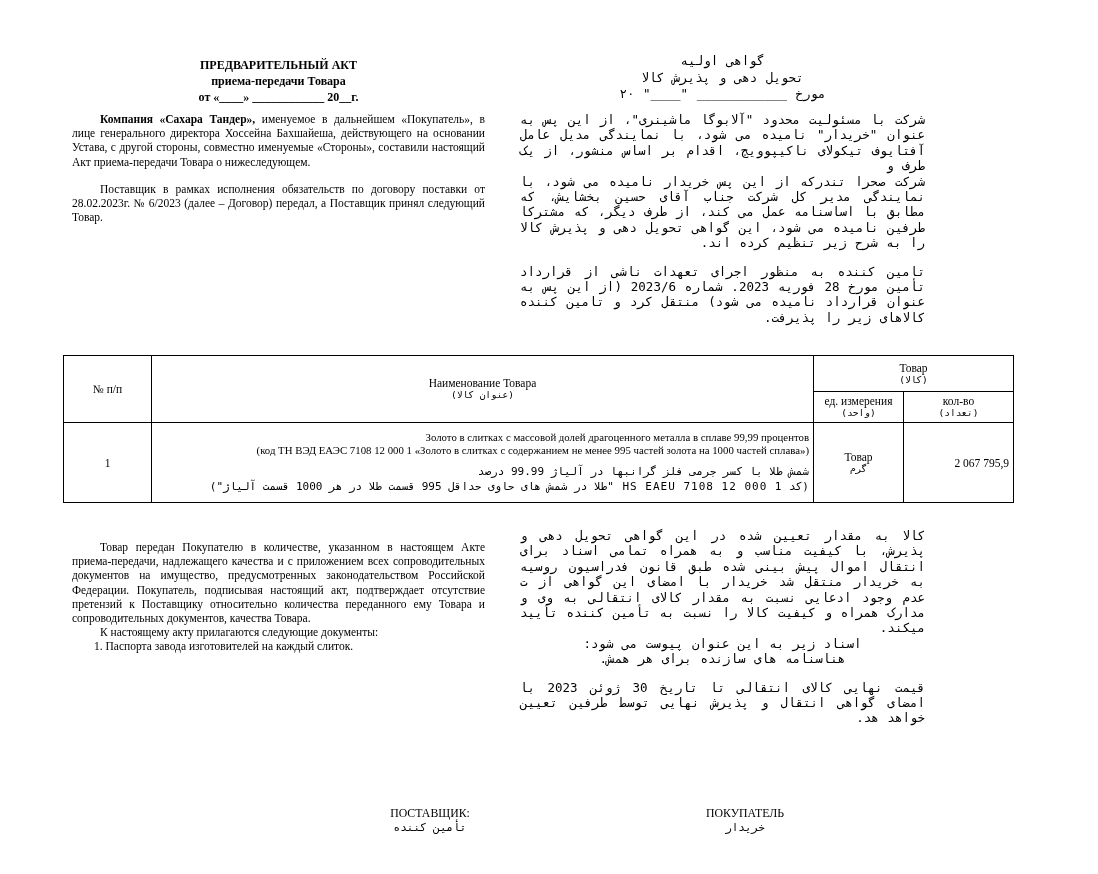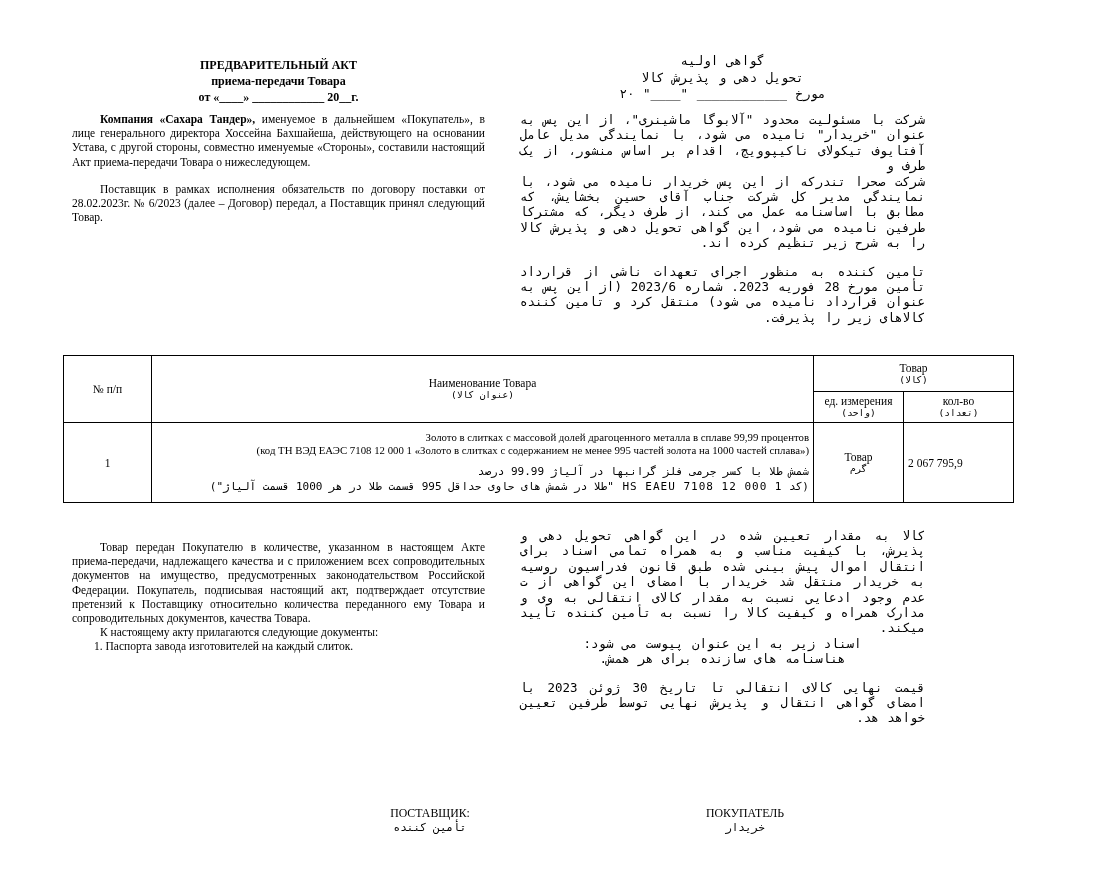--- a/index.html
+++ b/index.html
@@ -41,21 +41,21 @@
   tr.h2 td{text-align:center;height:28px;}
   .fa-small{font-family:"DejaVu Sans Mono","DejaVu Sans",sans-serif;direction:rtl;
             font-size:9.5px;line-height:12px;letter-spacing:0.5px;}
   td.c-num{text-align:center;}
   td.c-name{vertical-align:top;padding:2px 8px;}
   .name-ru{font-size:10.8px;line-height:13.2px;text-align:right;}
   .name-fa{font-family:"DejaVu Sans Mono","DejaVu Sans",sans-serif;direction:rtl;
            text-align:right;font-size:11px;line-height:15px;letter-spacing:1px;}
   .name-fa.first{margin-top:7px;}
   td.c-unit{text-align:center;}
-  td.c-qty{text-align:left;}
+  td.c-qty{text-align:right;}
   tr.rowb{height:80px;}
   tr.h1{height:36px;}
 
   
   .sig{text-align:center;}
   .sig-supplier{left:340px;top:806px;width:180px;}
   .sig-buyer{left:655px;top:806px;width:180px;}
   .sig .ru-lab{font-size:11.8px;line-height:14px;}
   .sig .fa-lab{font-family:"DejaVu Sans Mono","DejaVu Sans",sans-serif;direction:rtl;
                font-size:11px;line-height:15px;letter-spacing:1.5px;}

